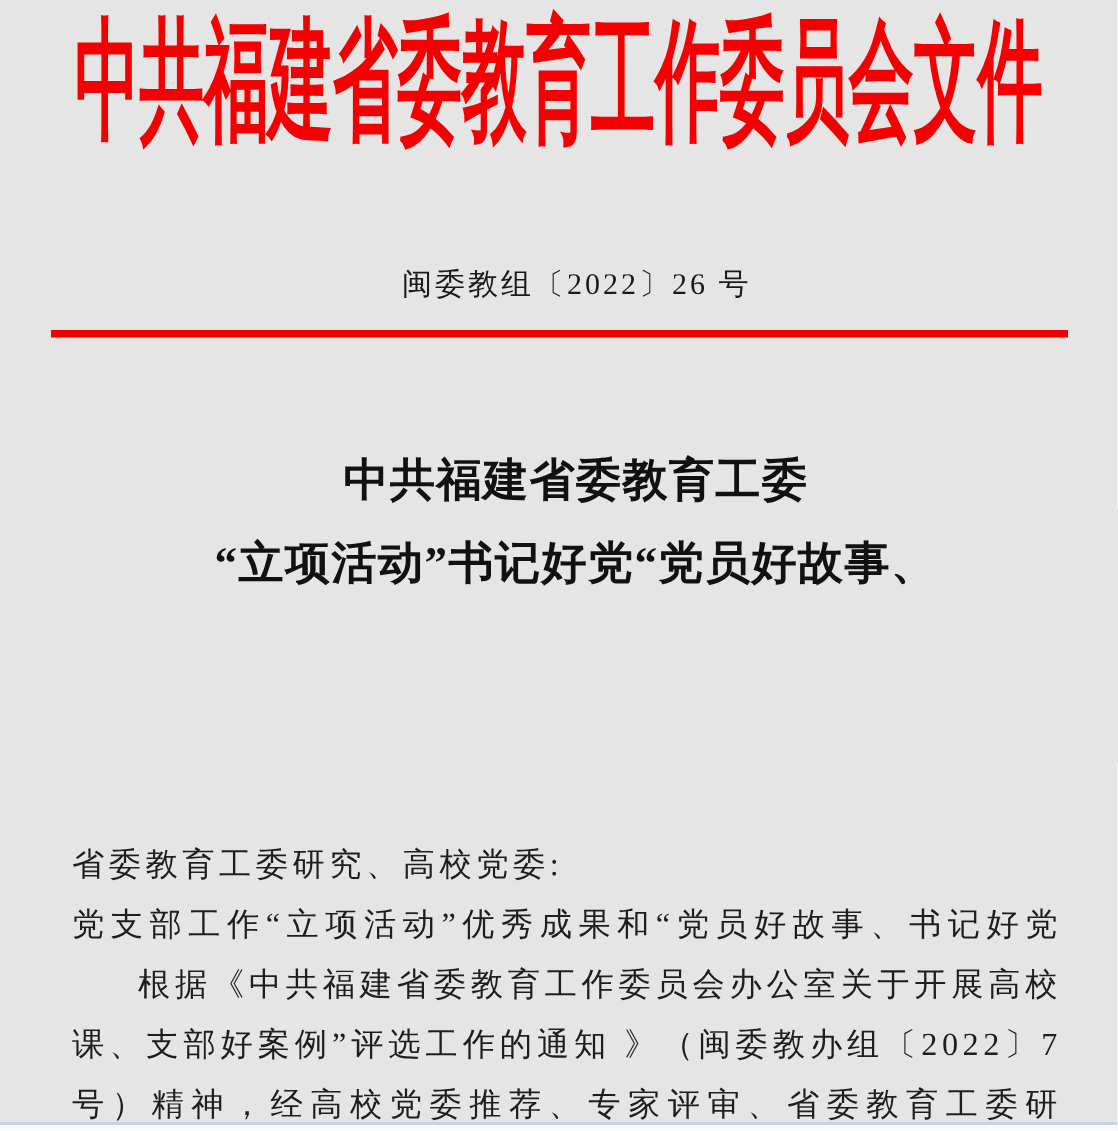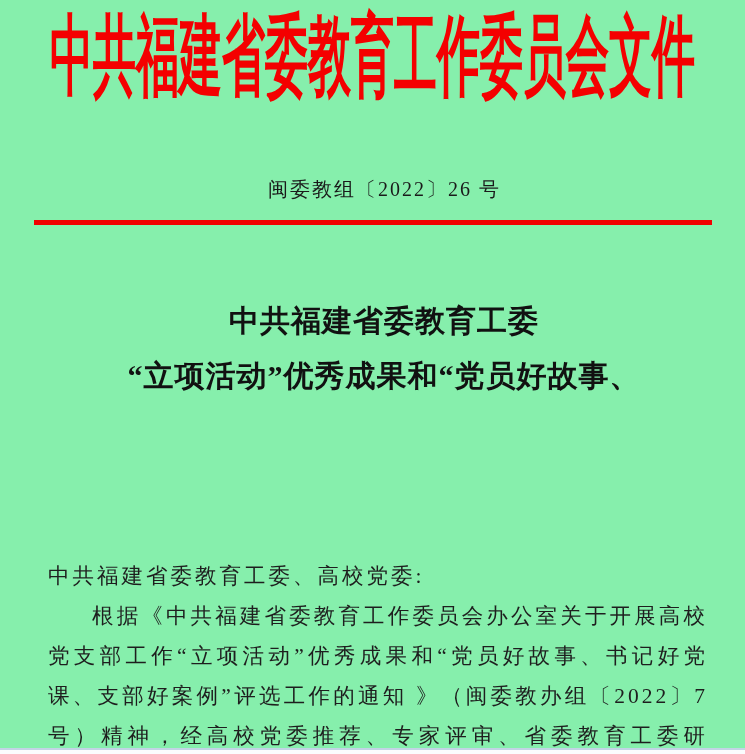--- a/index.html
+++ b/index.html
@@ -5,21 +5,21 @@
   html, body {
     margin: 0;
     padding: 0;
     background: #ffffff;
     font-family: "Liberation Serif", "DejaVu Serif", serif;
   }
   .page {
     position: relative;
     width: 745px;
     height: 754px;
-    background: #86efac;
+    background: #e5e5e5;
     overflow: hidden;
   }
   
   .banner {
     position: absolute;
     top: 12px;
     left: 0;
     width: 745px;
     text-align: center;
     font-size: 43px;
@@ -117,27 +117,27 @@
 <div class="page">
 
   <div class="banner">中共福建省委教育工作委员会文件</div>
 
   <div class="doc-number">闽委教组〔2022〕26 号</div>
 
   <div class="red-line"></div>
 
   <div class="title-block">
     <div class="title-line">中共福建省委教育工委</div>
-    <div class="title-line">“立项活动”优秀成果和“党员好故事、</div>
+    <div class="title-line">“立项活动”书记好党“党员好故事、</div>
   </div>
 
   <div class="body-block">
-    <div class="body-line">中共福建省委教育工委、高校党委:</div>
+    <div class="body-line">省委教育工委研究、高校党委:</div>
+    <div class="body-line jline">党支部工作“立项活动”优秀成果和“党员好故事、书记好党</div>
     <div class="body-line jline indent-line">根据《中共福建省委教育工作委员会办公室关于开展高校</div>
-    <div class="body-line jline">党支部工作“立项活动”优秀成果和“党员好故事、书记好党</div>
     <div class="body-line jline">课、支部好案例”评选工作的通知 》（闽委教办组〔2022〕7</div>
     <div class="body-line jline">号）精神，经高校党委推荐、专家评审、省委教育工委研究，</div>
   </div>
 
   <div class="bottom-separator"></div>
   <div class="below-separator"></div>
 
 </div>
 
 </body></html>

